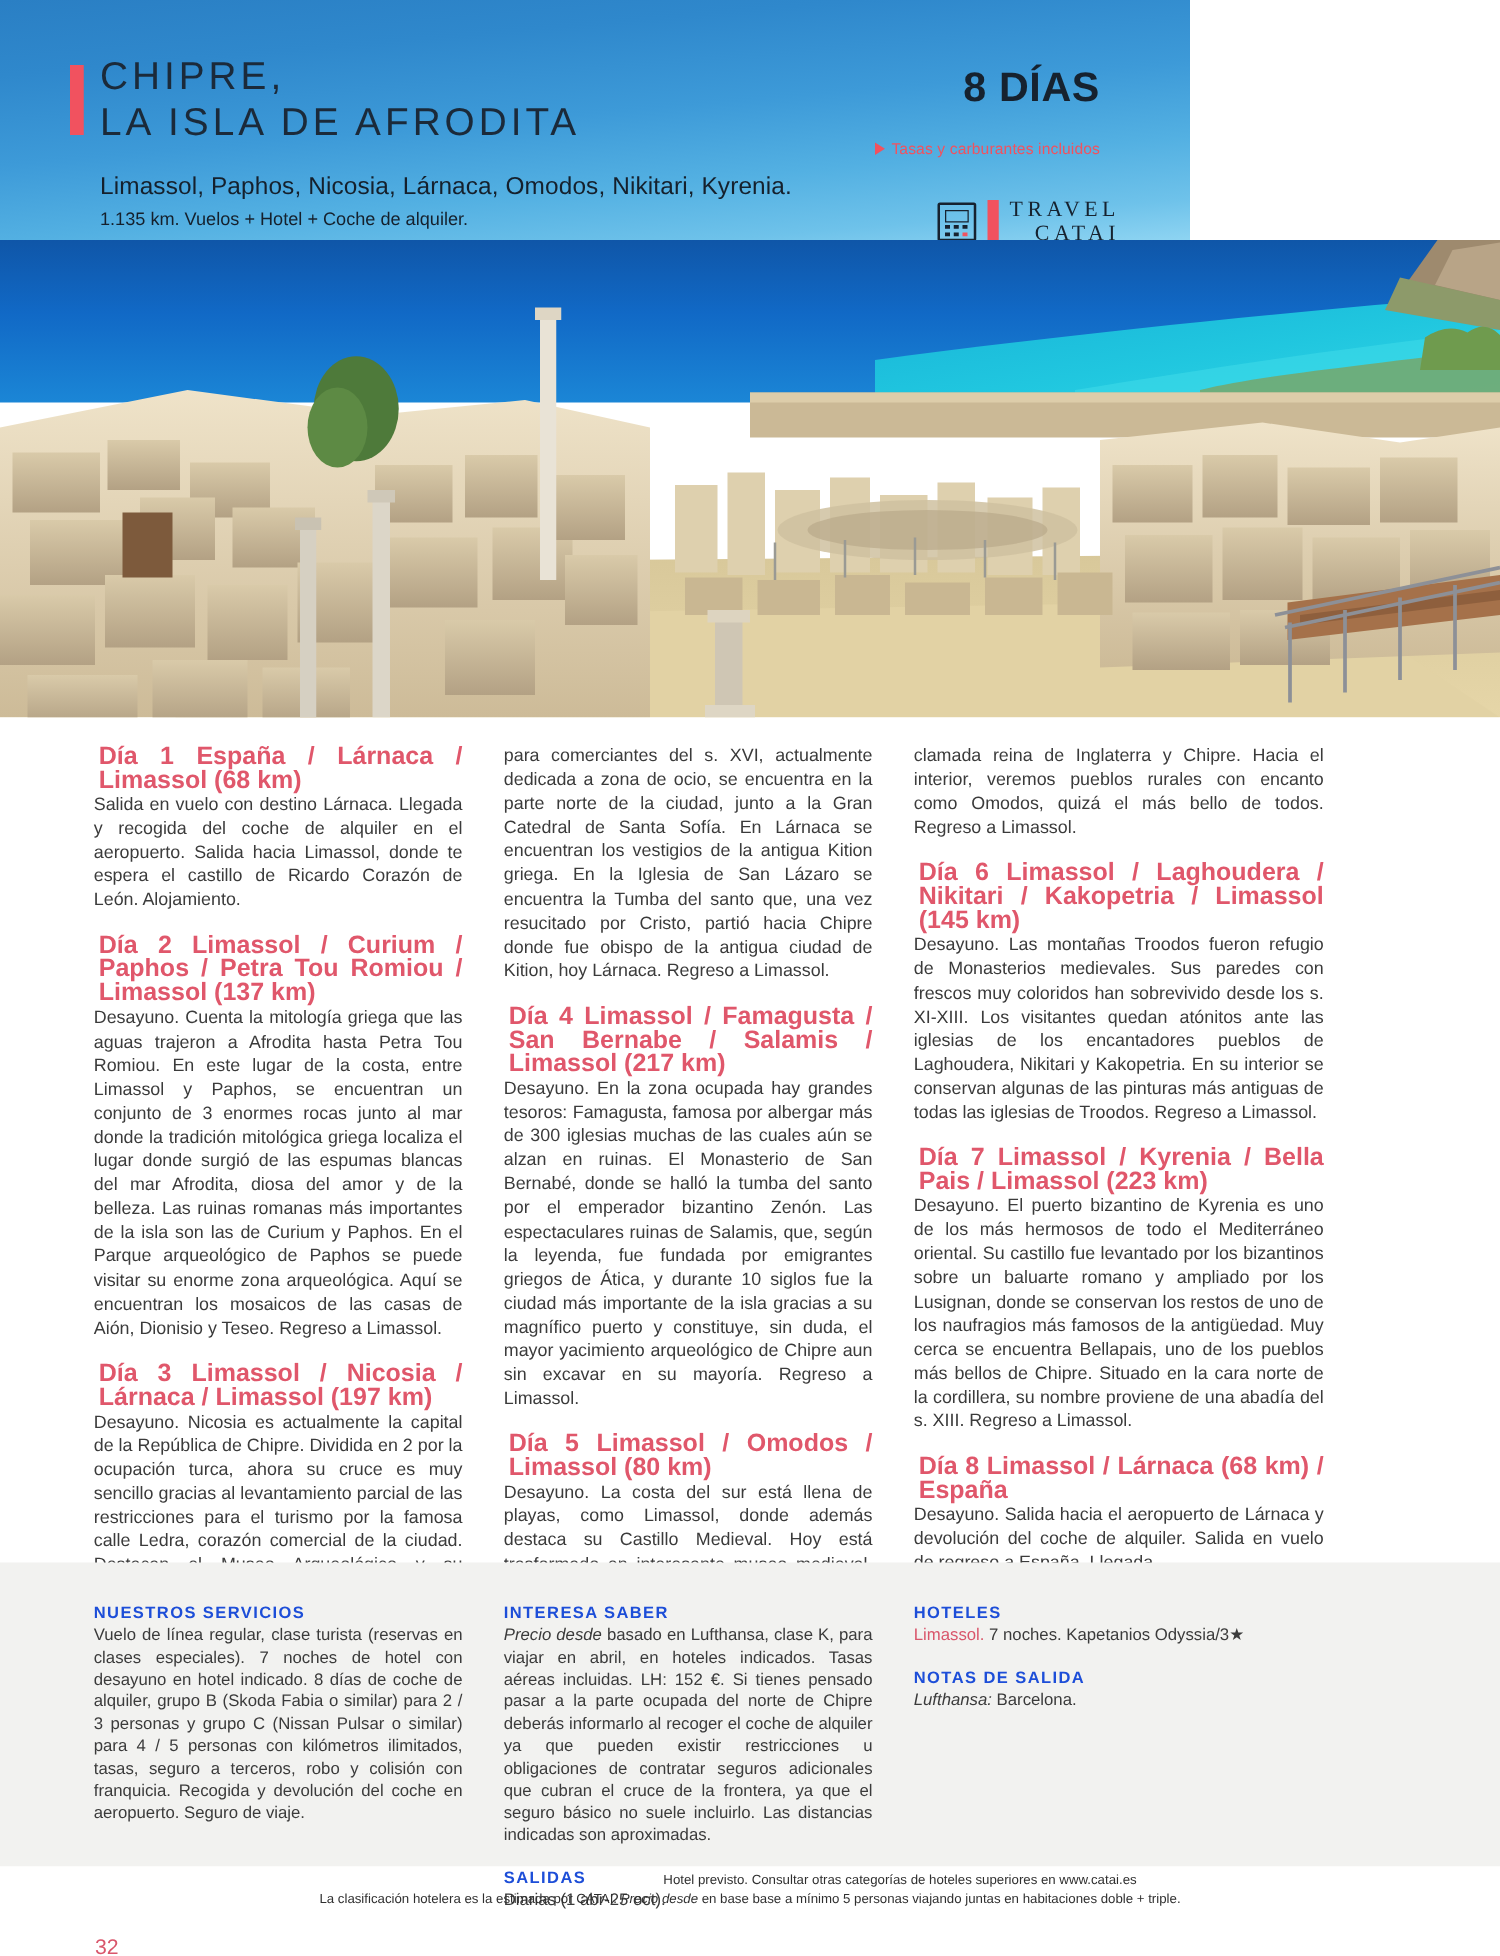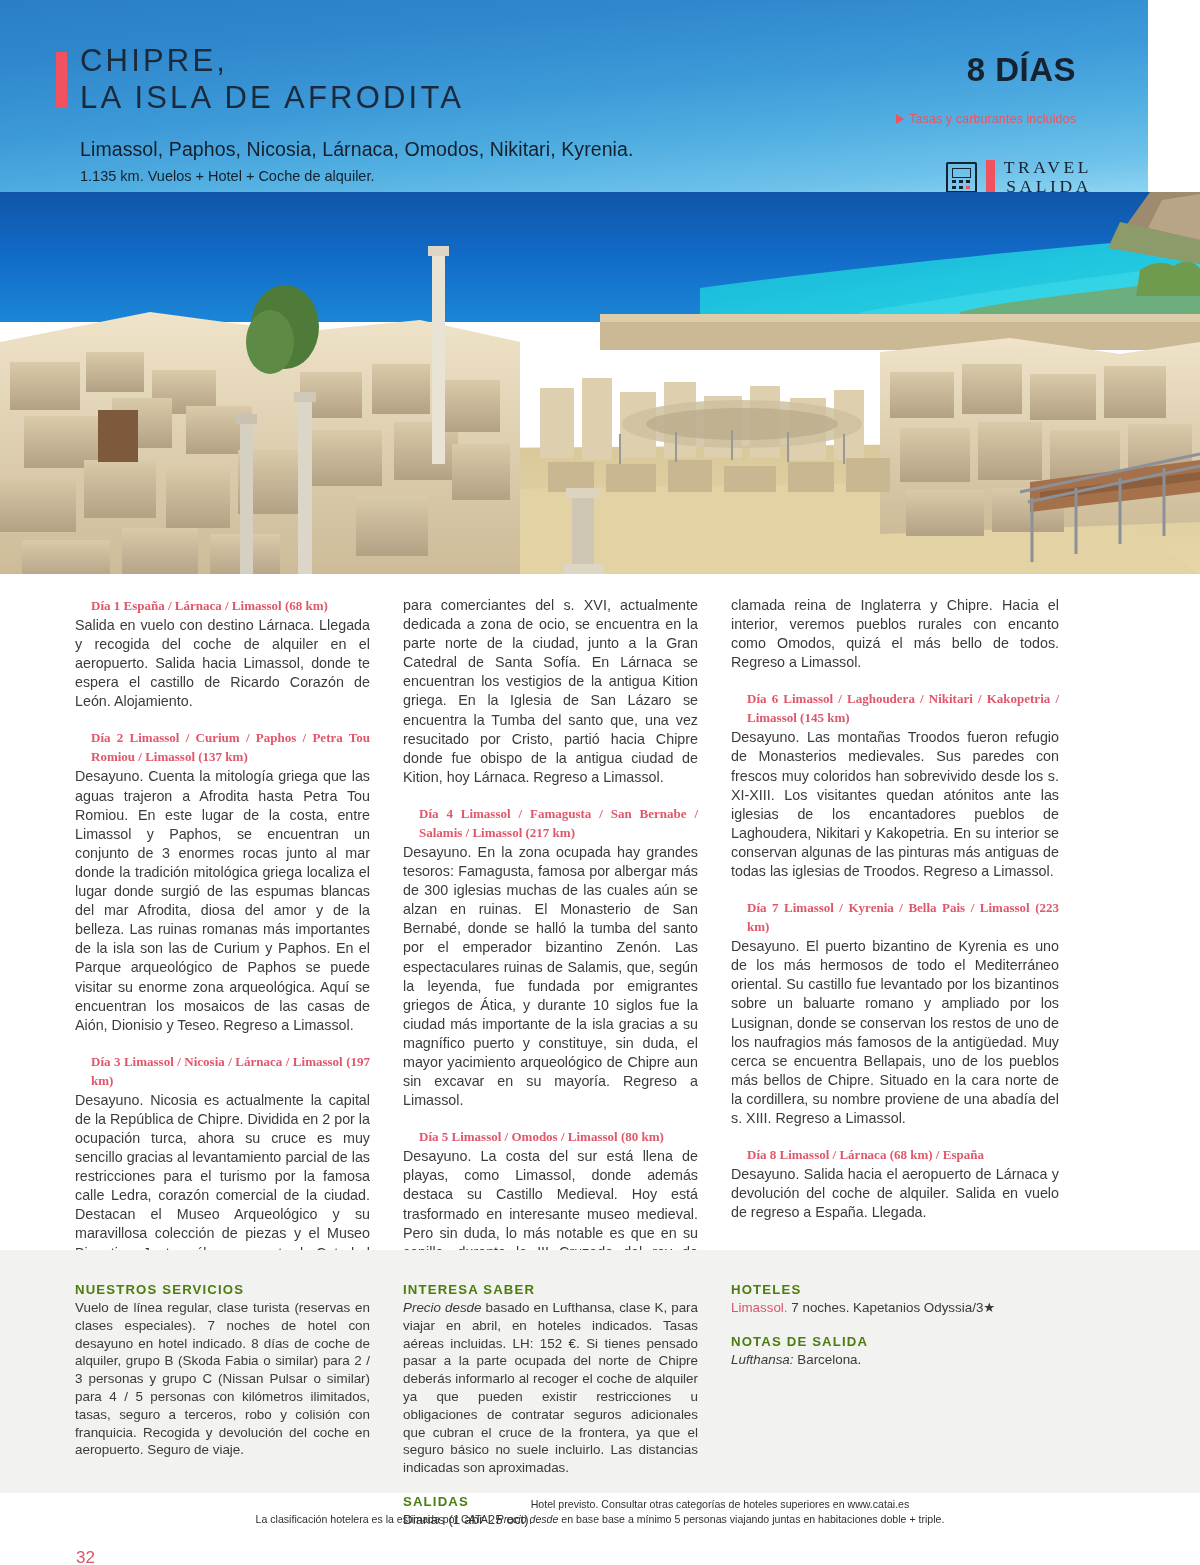--- a/index.html
+++ b/index.html
@@ -9,21 +9,21 @@
     height: 1565px;
     background: #ffffff;
     font-family: "Liberation Sans", sans-serif;
     overflow: hidden;
     position: relative;
   }
 
   
   .header {
     position: relative;
-    width: 1148px;
+    width: 952px;
     height: 192px;
     background: linear-gradient(175deg, #2a7fc4 0%, #2f88cc 22%, #3d9ad8 48%, #53b0e2 70%, #6ec2ea 88%, #8ed4f2 100%);
     overflow: hidden;
   }
   .header-left {
     position: absolute;
     left: 56px;
     top: 42px;
   }
   .title-bar {
@@ -150,26 +150,26 @@
     display: flex;
     gap: 0px;
   }
   .col {
     width: 328px;
     padding-right: 33px;
   }
   .col:last-child { padding-right: 0; }
   .day-head {
     color: #e0576b;
-    font-family: Liberation Serif, serif;
+    font-family: Liberation Sans, sans-serif;
     font-weight: bold;
-    font-size: 13px;
+    font-size: 20px;
     line-height: 19px;
     text-align: justify;
-    margin: 0 0 1px 16px;
+    margin: 0 0 1px 4px;
   }
   .day-body {
     color: #3b3b3b;
     font-size: 14.3px;
     line-height: 19.1px;
     text-align: justify;
     margin: 0 0 17px 0;
     hyphens: manual;
   }
   .day-body.tight { margin-bottom: 0; }
@@ -182,21 +182,21 @@
     width: 1200px;
     height: 243px;
     background: #f2f2f0;
   }
   .footer-inner {
     padding: 32px 72px 0 75px;
     display: flex;
   }
   .fcol { width: 328px; padding-right: 33px; }
   .f-head {
-    color: #4d7c0f;
+    color: #1d4ed8;
     font-size: 13.2px;
     font-weight: bold;
     letter-spacing: 1.15px;
     margin: 0 0 2px 0;
   }
   .f-head.spaced { margin-top: 17px; }
   .f-body {
     color: #3b3b3b;
     font-size: 13.4px;
     line-height: 17.8px;
@@ -245,21 +245,21 @@
       <span class="chev"></span>
       <span>Tasas y carburantes incluidos</span>
     </div>
   </div>
 
   <div class="tp-logo">
     <div class="tp-calc"></div>
     <div class="tp-bar"></div>
     <div class="tp-words">
       <div>TRAVEL</div>
-      <div>SALIDA</div>
+      <div>CATAI</div>
     </div>
   </div>
 </div>
 
 <div class="hero">
   <svg viewBox="0 0 1200 382" preserveAspectRatio="none">
     <defs>
       <linearGradient id="seaG" x1="0" y1="0" x2="0" y2="1">
         <stop offset="0%" stop-color="#0f56a8"></stop>
         <stop offset="45%" stop-color="#1169c6"></stop>

